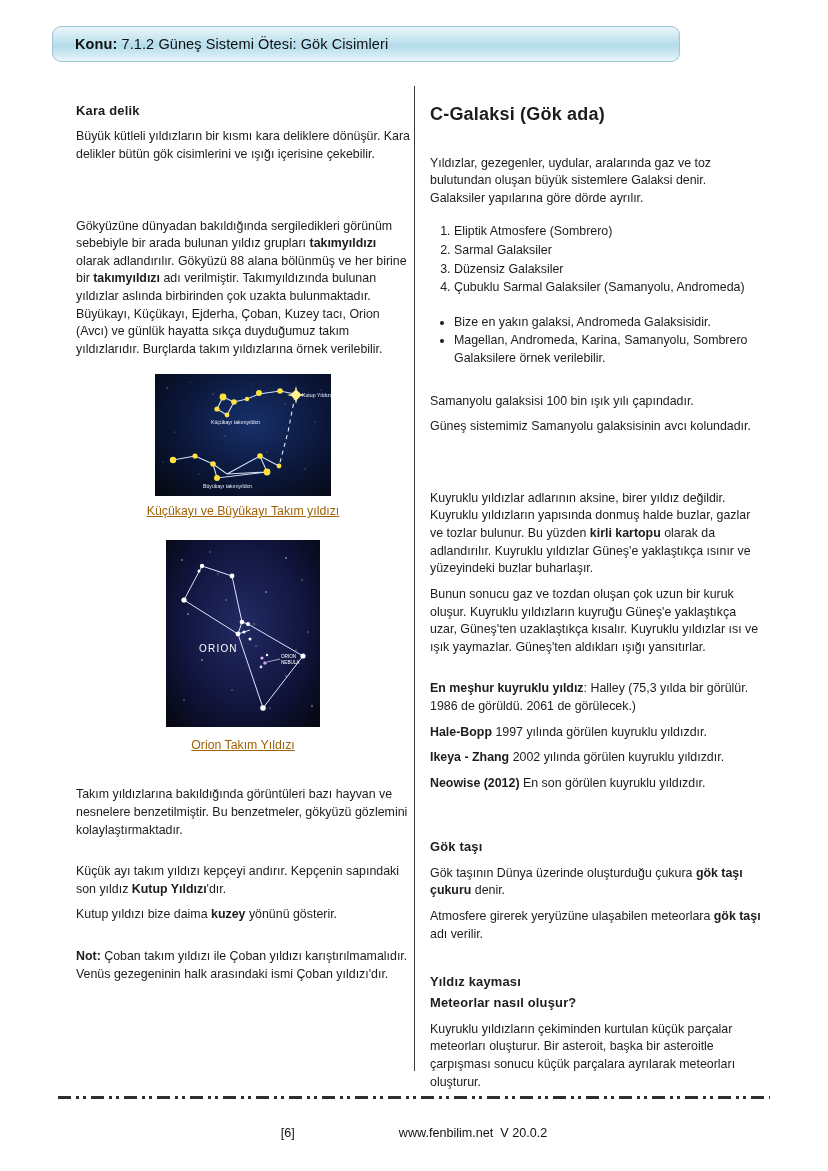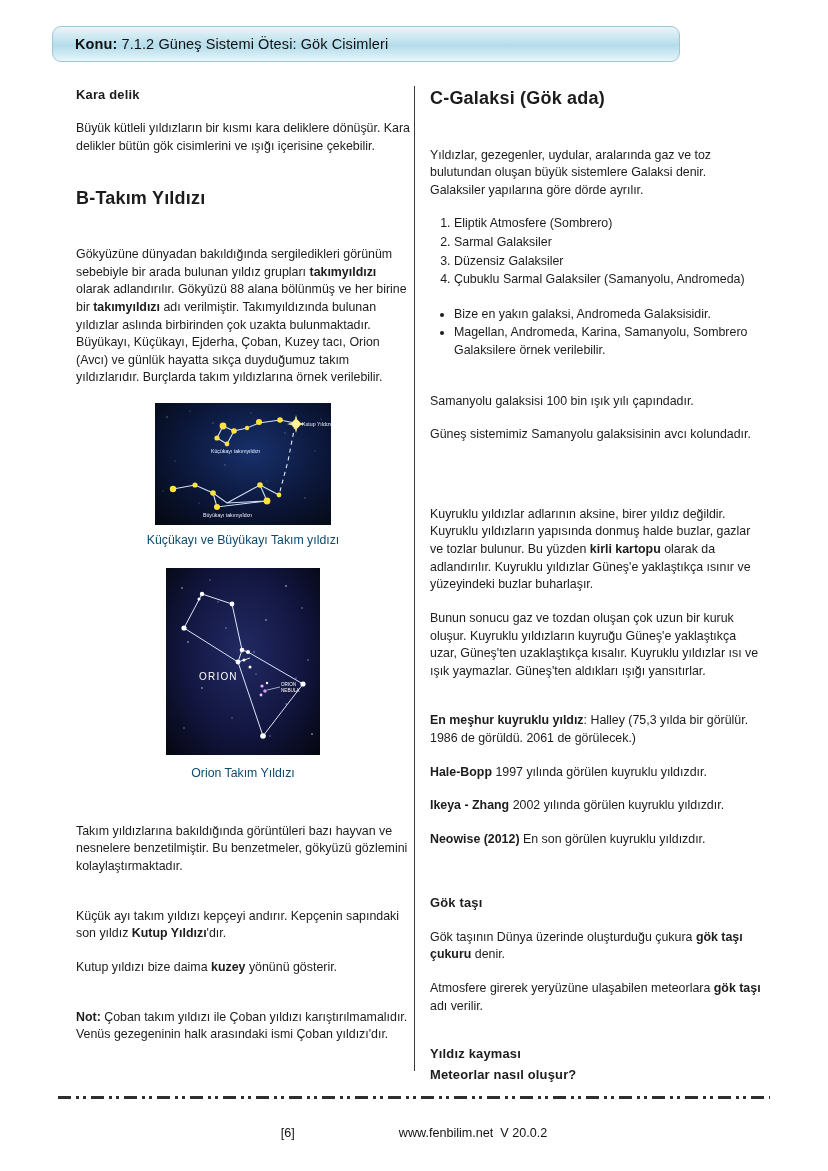--- a/index.html
+++ b/index.html
@@ -46,21 +46,21 @@
     font-size: 14.5px;
     letter-spacing: .1px;
     color: #111;
     white-space: nowrap;
   }
   .banner-text b { font-weight: bold; }
 
   
   .col {
     position: absolute;
-    top: 86px;
+    top: 102px;
     width: 334px;
     font-size: 12.4px;
     line-height: 1.42;
     color: #1c1c1c;
   }
   .col-left  { left: 76px;  }
   .col-right { left: 430px; }
 
   .vdivider {
     position: absolute;
@@ -74,21 +74,21 @@
   h3.head {
     margin: 0 0 3px 0;
     font-size: 12.9px;
     font-weight: bold;
     letter-spacing: .2px;
   }
   h3.head.big {
     font-size: 18px;
   }
   p.para {
-    margin: 16px 0 0 0;
+    margin: 8px 0 0 0;
     text-align: left;
   }
   .gap-md  { height: 16px; }
   .gap-lg  { height: 24px; }
   .gap-xl  { height: 30px; }
 
   b, .b { font-weight: bold; }
 
   ol.numlist {
     margin: 0;
@@ -124,21 +124,22 @@
     position: relative;
     background: radial-gradient(ellipse at 50% 45%, #222a63 0%, #121640 55%, #05060f 100%);
     overflow: hidden;
     border: 3px solid #ffffff;
     box-sizing: content-box;
   }
   .caption {
     margin-top: 7px;
     font-size: 12.3px;
     text-align: center;
-    color: #0c4a6e;
+    color: #a16207;
+    text-decoration: underline;
   }
   .fig-svg { display: block; width: 100%; height: 100%; }
 
   
   .dashline {
     position: absolute;
     left: 58px;
     top: 1096px;
     width: 712px;
     height: 3px;
@@ -175,21 +176,20 @@
 
 <div class="vdivider"></div>
 
 <div class="col col-left">
 
   <h3 class="head">Kara delik</h3>
   <p class="para">Büyük kütleli yıldızların bir kısmı kara deliklere dönüşür. Kara delikler bütün gök cisimlerini ve ışığı içerisine çekebilir.</p>
 
   <div class="gap-xl"></div>
 
-  <h3 class="head big">B-Takım Yıldızı</h3>
 
   <div class="gap-md"></div>
 
   <p class="para"><span>Gökyüzüne dünyadan bakıldığında sergiledikleri görünüm sebebiyle bir arada bulunan yıldız grupları </span><b>takımyıldızı</b><span> olarak adlandırılır. Gökyüzü 88 alana bölünmüş ve her birine bir </span><b>takımyıldızı</b><span> adı verilmiştir. Takımyıldızında bulunan yıldızlar aslında birbirinden çok uzakta bulunmaktadır. Büyükayı, Küçükayı, Ejderha, Çoban, Kuzey tacı, Orion (Avcı) ve günlük hayatta sıkça duyduğumuz takım yıldızlarıdır. Burçlarda takım yıldızlarına örnek verilebilir.</span></p>
 
   <div class="gap-md"></div>
 
   <div class="figure">
     <div class="fig1-box">
       <svg class="fig-svg" viewBox="0 0 176 122">
@@ -386,19 +386,20 @@
   <h3 class="head">Gök taşı</h3>
 
   <p class="para"><span>Gök taşının Dünya üzerinde oluşturduğu çukura </span><b>gök taşı çukuru</b><span> denir.</span></p>
 
   <p class="para"><span>Atmosfere girerek yeryüzüne ulaşabilen meteorlara </span><b>gök taşı</b><span> adı verilir.</span></p>
 
   <div class="gap-xl"></div>
 
   <h3 class="head">Yıldız kayması</h3>
   <h3 class="head">Meteorlar nasıl oluşur?</h3>
+  <p class="para">Kuyruklu yıldızların çekiminden kurtulan küçük parçalar meteorları oluşturur. Bir asteroit, başka bir asteroitle çarpışması sonucu küçük parçalara ayrılarak meteorları oluşturur.</p>
 </div>
 
 <div class="dashline"></div>
 <div class="footer">
   <span>[6]</span>
   <span><span>www.fenbilim.net</span>&nbsp; <span>V 20.0.2</span></span>
 </div>
 
 </body></html>

